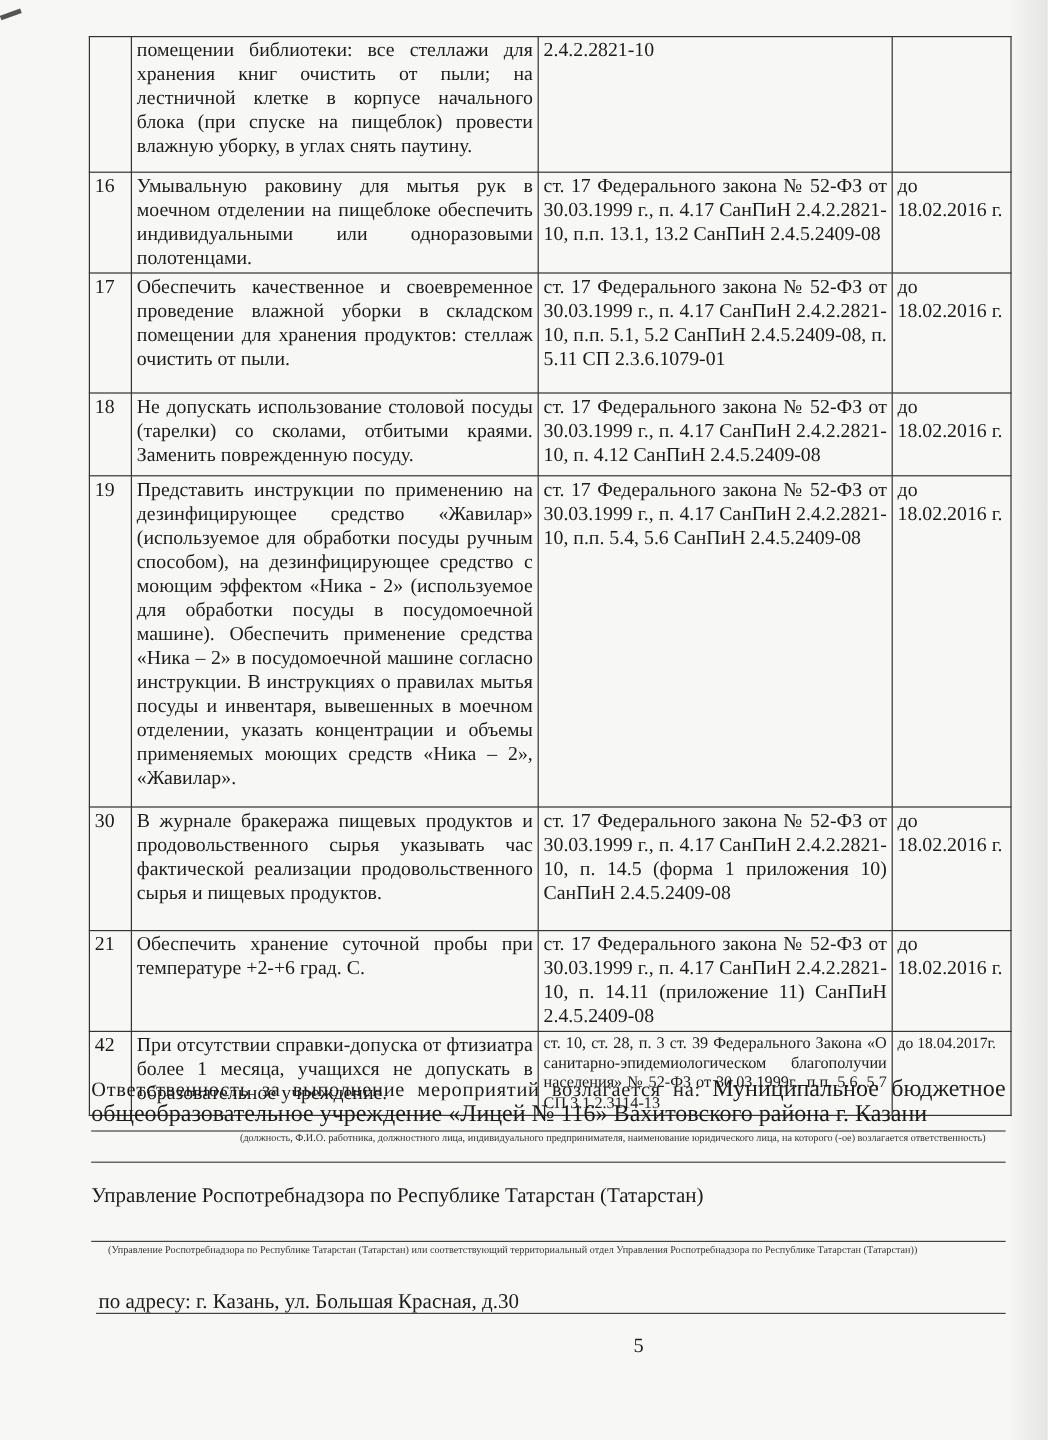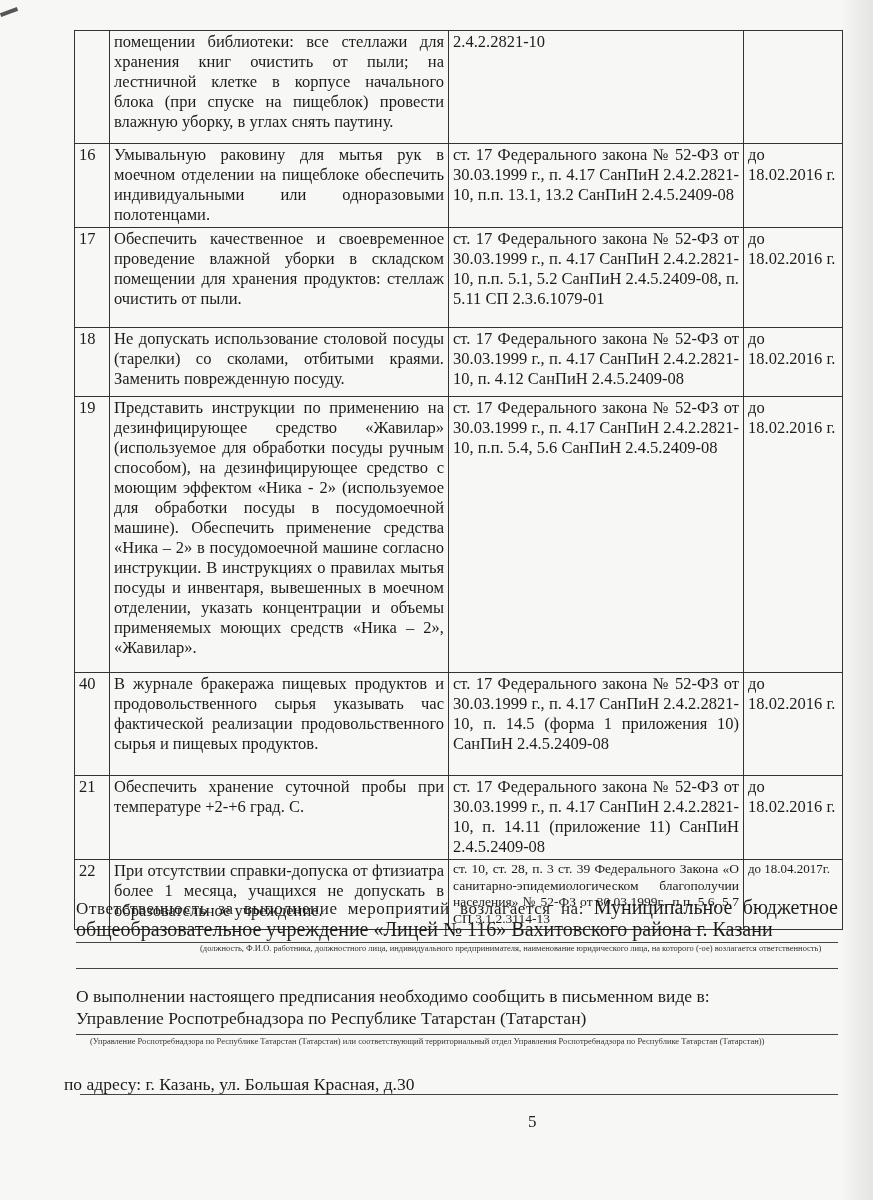--- a/index.html
+++ b/index.html
@@ -41,21 +41,21 @@
   .line { position: absolute; left: 76px; width: 762px; height: 1px; background: #444; }
   .caption {
     position: absolute; font-size: 8.5px; line-height: 10px; color: #333;
     font-family: "Liberation Serif", serif;
   }
   .notify {
     position: absolute; left: 76px; top: 985px; width: 762px;
     font-size: 17.5px; line-height: 22px;
   }
   .address {
-    position: absolute; left: 64px; top: 1073px;
+    position: absolute; left: 82px; top: 1073px;
     font-size: 17.5px; line-height: 22px;
   }
   .page-num {
     position: absolute; left: 528px; top: 1112px; font-size: 17px;
   }
 </style>
 </head>
 <body>
 
 <div class="page-edge"></div>
@@ -87,50 +87,49 @@
       <td class="ref">ст. 17 Федерального закона № 52-ФЗ от 30.03.1999 г., п. 4.17 СанПиН 2.4.2.2821-10, п. 4.12 СанПиН 2.4.5.2409-08</td>
       <td class="due">до 18.02.2016 г.</td>
     </tr>
     <tr style="height:276px">
       <td class="num">19</td>
       <td class="desc">Представить инструкции по применению на дезинфицирующее средство «Жавилар» (используемое для обработки посуды ручным способом), на дезинфицирующее средство с моющим эффектом «Ника - 2» (используемое для обработки посуды в посудомоечной машине). Обеспечить применение средства «Ника – 2» в посудомоечной машине согласно инструкции. В инструкциях о правилах мытья посуды и инвентаря, вывешенных в моечном отделении, указать концентрации и объемы применяемых моющих средств «Ника – 2», «Жавилар».</td>
       <td class="ref">ст. 17 Федерального закона № 52-ФЗ от 30.03.1999 г., п. 4.17 СанПиН 2.4.2.2821-10, п.п. 5.4, 5.6 СанПиН 2.4.5.2409-08</td>
       <td class="due">до 18.02.2016 г.</td>
     </tr>
     <tr style="height:103px">
-      <td class="num">40</td>
+      <td class="num">30</td>
       <td class="desc">В журнале бракеража пищевых продуктов и продовольственного сырья указывать час фактической реализации продовольственного сырья и пищевых продуктов.</td>
       <td class="ref">ст. 17 Федерального закона № 52-ФЗ от 30.03.1999 г., п. 4.17 СанПиН 2.4.2.2821-10, п. 14.5 (форма 1 приложения 10) СанПиН 2.4.5.2409-08</td>
       <td class="due">до 18.02.2016 г.</td>
     </tr>
     <tr style="height:82px">
       <td class="num">21</td>
       <td class="desc">Обеспечить хранение суточной пробы при температуре +2-+6 град. С.</td>
       <td class="ref">ст. 17 Федерального закона № 52-ФЗ от 30.03.1999 г., п. 4.17 СанПиН 2.4.2.2821-10, п. 14.11 (приложение 11) СанПиН 2.4.5.2409-08</td>
       <td class="due">до 18.02.2016 г.</td>
     </tr>
     <tr class="r22" style="height:68px">
-      <td class="num">22</td>
+      <td class="num">42</td>
       <td class="desc">При отсутствии справки-допуска от фтизиатра более 1 месяца, учащихся не допускать в образовательное учреждение.</td>
       <td class="ref">ст. 10, ст. 28, п. 3 ст. 39 Федерального Закона «О санитарно-эпидемиологическом благополучии населения» № 52-ФЗ от 30.03.1999г., п.п. 5.6, 5.7 СП 3.1.2.3114-13</td>
       <td class="due">до 18.04.2017г.</td>
     </tr>
   </tbody>
 </table>
 
 <div class="resp">
   <span class="lead">Ответственность за выполнение мероприятий возлагается на:</span>
   <span class="org">Муниципальное бюджетное общеобразовательное учреждение «Лицей № 116» Вахитовского района г. Казани</span>
 </div>
 <div class="line" style="top:942px"></div>
 <div class="caption" style="left:200px; top:943px">(должность, Ф.И.О. работника, должностного лица, индивидуального предпринимателя, наименование юридического лица, на которого (-ое) возлагается ответственность)</div>
 <div class="line" style="top:968px"></div>
 
 <div class="notify">
-  <div>О выполнении настоящего предписания необходимо сообщить в письменном виде в:</div>
   <div>Управление Роспотребнадзора по Республике Татарстан (Татарстан)</div>
 </div>
 <div class="line" style="top:1034px"></div>
 <div class="caption" style="left:90px; top:1036px">(Управление Роспотребнадзора по Республике Татарстан (Татарстан) или соответствующий территориальный отдел Управления Роспотребнадзора по Республике Татарстан (Татарстан))</div>
 
 <div class="address">по адресу: г. Казань, ул. Большая Красная, д.30</div>
 <div class="line" style="top:1094px; left:80px; width:758px"></div>
 
 <div class="page-num">5</div>
 

